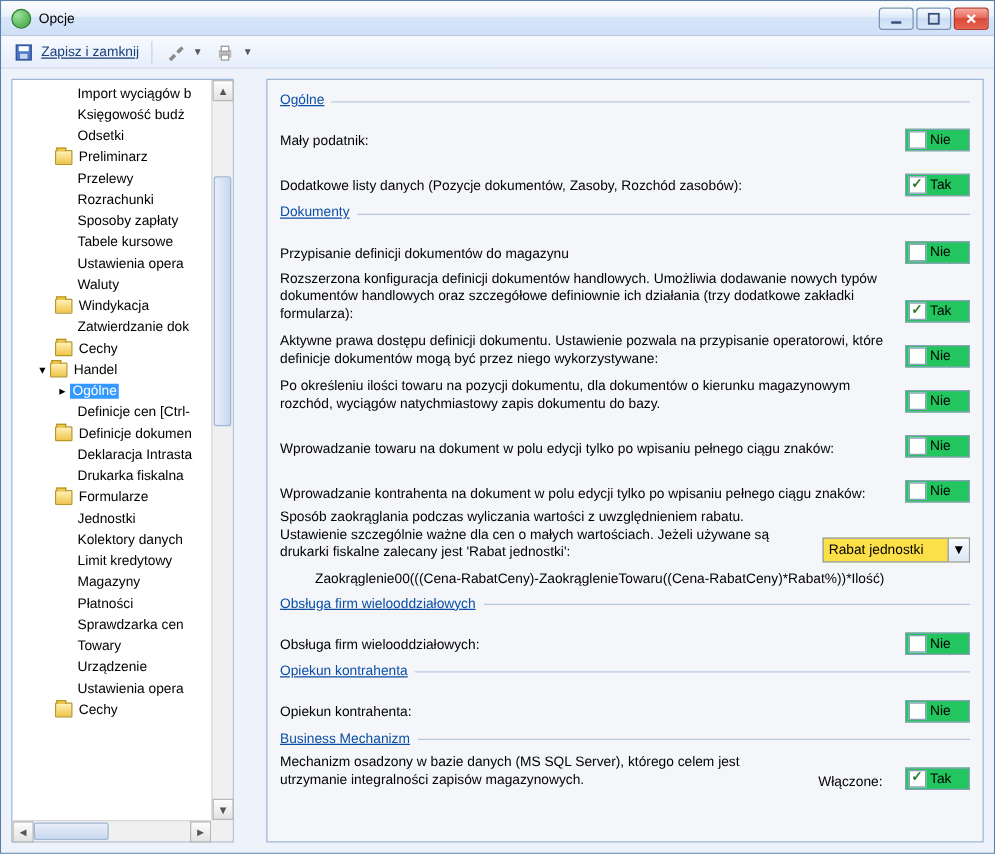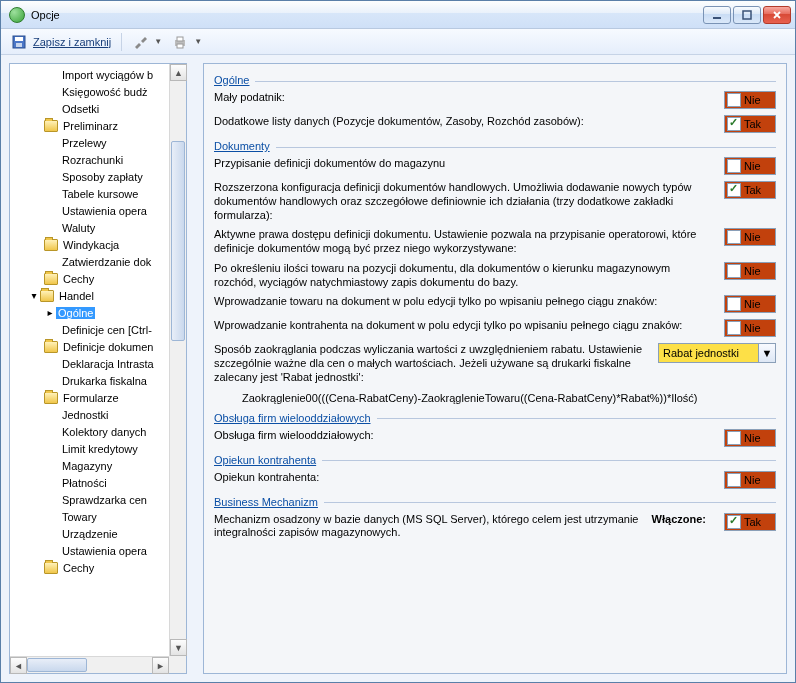--- a/index.html
+++ b/index.html
@@ -72,21 +72,21 @@
   }
   .toolbar .sep {
     width: 1px; height: 18px; background: #c6d3e6; margin: 0 4px;
   }
   .toolbar-link { text-decoration: underline; color: #1a3f7a; }
   .toolbar-icon { width: 16px; height: 16px; display: inline-flex; align-items: center; justify-content: center; }
   .content {
     flex: 1;
     display: flex;
     padding: 8px;
-    gap: 16px;
+    gap: 26px;
     background: #eef3fb;
     overflow: hidden;
   }
   .tree-pane {
     width: 178px;
     background: #fff;
     border: 1px solid #9db6d6;
     display: flex;
     flex-direction: column;
     position: relative;
@@ -197,43 +197,43 @@
     gap: 6px;
   }
   .section-title .line {
     flex: 1;
     height: 1px;
     background: #b8c7de;
     margin-top: 2px;
   }
   .opt-row {
     display: flex;
-    align-items: flex-start;
+    align-items: flex-end;
     gap: 10px;
     padding: 3px 0;
   }
   .opt-label {
     flex: 1;
     color: #000;
     line-height: 1.25;
   }
   .opt-extra {
     color: #000;
     margin-right: 8px;
     white-space: nowrap;
-    font-weight: bold;
   }
   .check-combo {
     display: flex;
     align-items: center;
     width: 52px;
     flex-shrink: 0;
     border: 1px solid #8a9fb8;
-    background: #c2410c;
+    background: #22c55e;
     height: 18px;
+    margin-top: 12px;
   }
   .check-combo.checked .box::after {
     content: '✓';
     color: #2b7a2b;
     font-size: 11px;
     font-weight: bold;
     position: absolute;
     left: 1px; top: -2px;
   }
   .check-combo .box {

